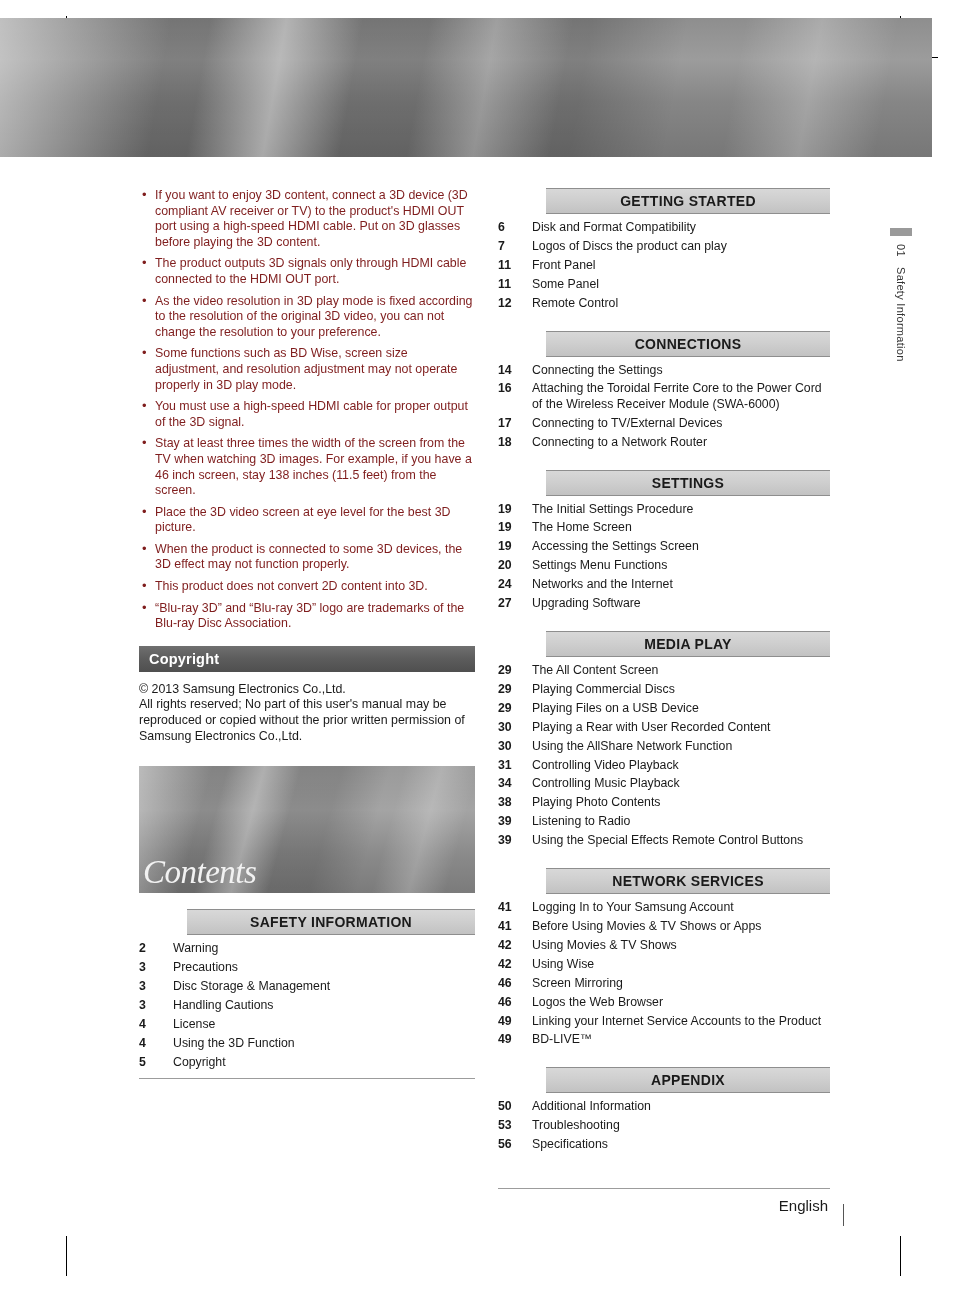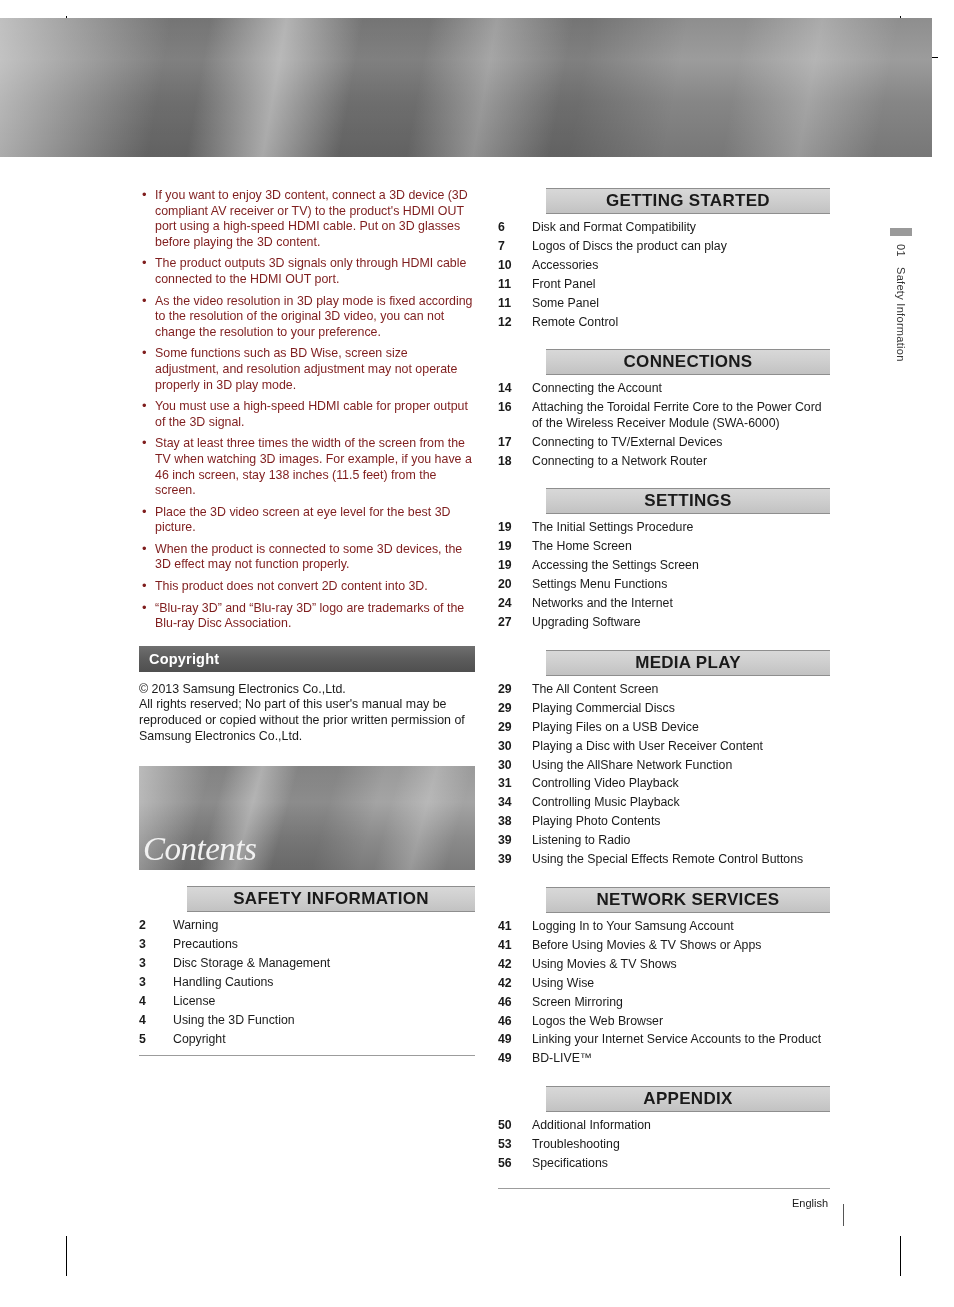--- a/index.html
+++ b/index.html
@@ -121,21 +121,21 @@
     margin-top: 10px;
     font-size: 12.4px;
     line-height: 15.6px;
   }
   .copy-text p { margin: 0 0 0 0; }
 
   
   .contents-hero {
     margin-top: 22px;
     width: 336px;
-    height: 104px;
+    height: 127px;
     position: relative;
     background:
       linear-gradient(105deg, rgba(255,255,255,0.45) 0%, rgba(255,255,255,0) 20%),
       linear-gradient(105deg, rgba(255,255,255,0) 24%, rgba(255,255,255,0.35) 34%, rgba(255,255,255,0) 44%),
       linear-gradient(105deg, rgba(0,0,0,0.15) 55%, rgba(0,0,0,0) 68%),
       linear-gradient(105deg, rgba(255,255,255,0) 72%, rgba(255,255,255,0.22) 82%, rgba(255,255,255,0) 92%),
       linear-gradient(180deg, #9a9a9a 0%, #a4a4a4 35%, #8a8a8a 70%, #7b7b7b 100%);
   }
   .contents-hero .title {
     position: absolute;
@@ -149,21 +149,21 @@
   }
 
   
   .toc-head {
     margin-top: 16px;
     height: 24px;
     background: linear-gradient(180deg, #d8d8d8 0%, #cfcfcf 45%, #c2c2c2 100%);
     border-top: 1px solid #8e8e8e;
     border-bottom: 1px solid #8e8e8e;
     text-align: center;
-    font-size: 17px;
+    font-size: 14px;
     font-weight: bold;
     line-height: 24px;
     color: #1a1a1a;
     letter-spacing: 0.3px;
     margin-left: 48px;
   }
   .col-right .toc-head:first-child { margin-top: 0; }
 
   table.toc {
     width: 100%;
@@ -194,21 +194,21 @@
     left: 498px;
     top: 1188px;
     width: 332px;
   }
   .footer .rule {
     border-top: 1px solid #9c9c9c;
     width: 332px;
   }
   .footer .lang {
     text-align: right;
-    font-size: 11px;
+    font-size: 15px;
     padding-top: 8px;
     padding-right: 2px;
     color: #1a1a1a;
   }
   .footer .tick {
     position: absolute;
     right: -14px;
     top: 16px;
     width: 1px;
     height: 22px;
@@ -300,44 +300,40 @@
     <tbody>
       <tr>
         <td class="pg">6</td>
         <td>Disk and Format Compatibility</td>
       </tr>
       <tr>
         <td class="pg">7</td>
         <td>Logos of Discs the product can play</td>
       </tr>
       <tr>
-        <td class="pg">10</td>
-        <td>Accessories</td>
-      </tr>
-      <tr>
         <td class="pg">11</td>
         <td>Front Panel</td>
       </tr>
       <tr>
         <td class="pg">11</td>
         <td>Some Panel</td>
       </tr>
       <tr>
         <td class="pg">12</td>
         <td>Remote Control</td>
       </tr>
     </tbody>
   </table>
 
   <div class="toc-head">CONNECTIONS</div>
   <table class="toc">
     <tbody>
       <tr>
         <td class="pg">14</td>
-        <td>Connecting the Account</td>
+        <td>Connecting the Settings</td>
       </tr>
       <tr>
         <td class="pg">16</td>
         <td>Attaching the Toroidal Ferrite Core to the Power Cord of the Wireless Receiver Module (SWA-6000)</td>
       </tr>
       <tr>
         <td class="pg">17</td>
         <td>Connecting to TV/External Devices</td>
       </tr>
       <tr>
@@ -387,21 +383,21 @@
       <tr>
         <td class="pg">29</td>
         <td>Playing Commercial Discs</td>
       </tr>
       <tr>
         <td class="pg">29</td>
         <td>Playing Files on a USB Device</td>
       </tr>
       <tr>
         <td class="pg">30</td>
-        <td>Playing a Disc with User Receiver Content</td>
+        <td>Playing a Rear with User Recorded Content</td>
       </tr>
       <tr>
         <td class="pg">30</td>
         <td>Using the AllShare Network Function</td>
       </tr>
       <tr>
         <td class="pg">31</td>
         <td>Controlling Video Playback</td>
       </tr>
       <tr>

